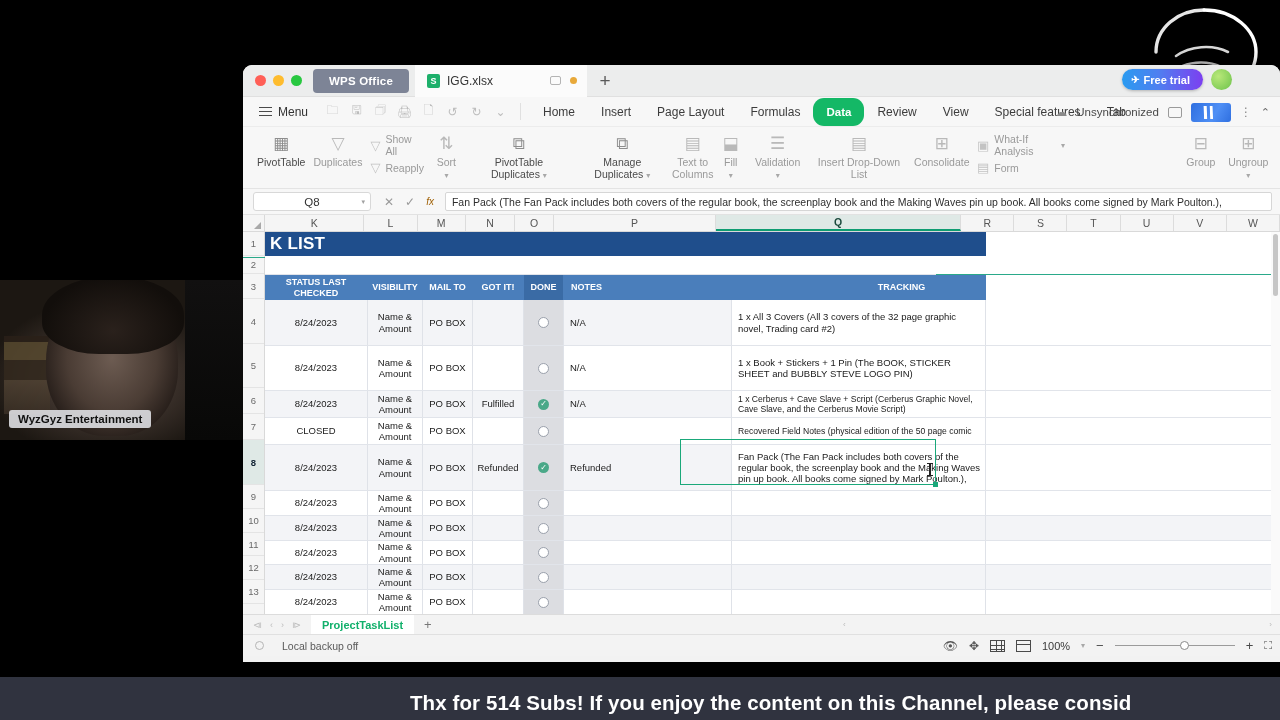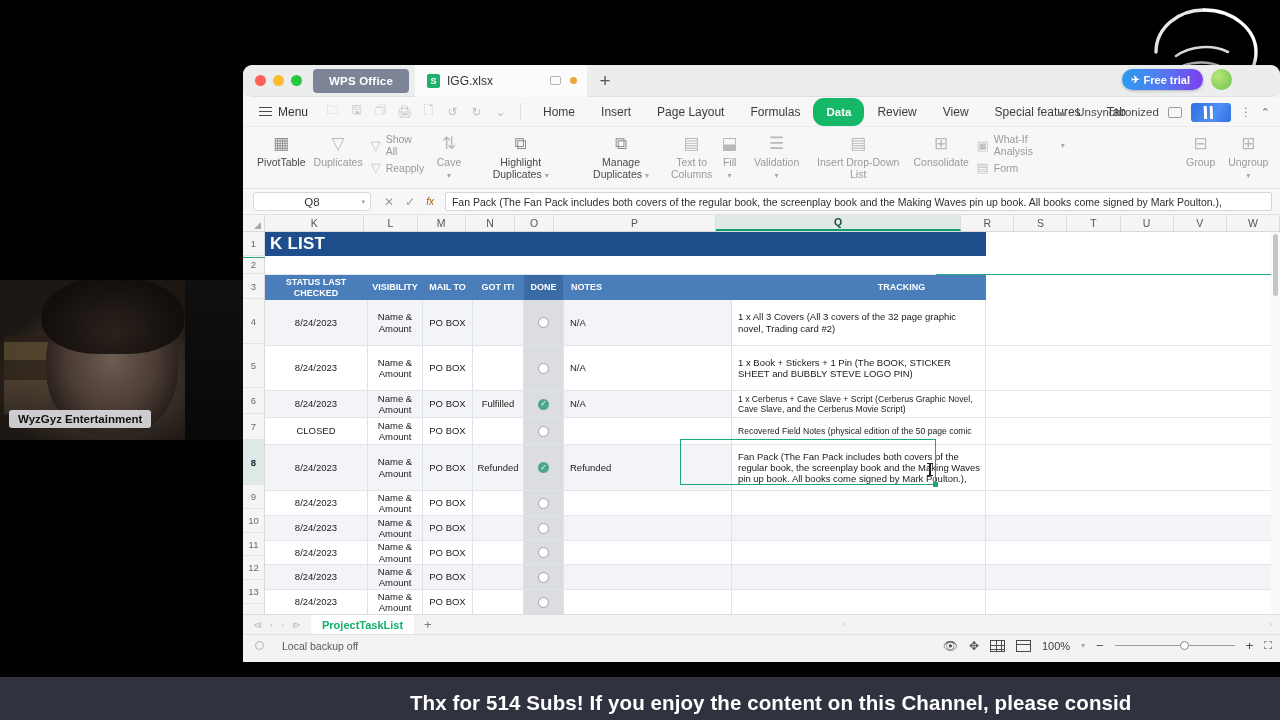--- a/index.html
+++ b/index.html
@@ -19,21 +19,20 @@
     border-top-left-radius: 9px; border-top-right-radius: 9px;
     overflow: hidden;
     box-shadow: 0 2px 18px rgba(0,0,0,.55);
   }
 
   
   .titlebar {
     position: relative; height: 32px; background: #eceded;
     display: flex; align-items: center;
     border-bottom: 1px solid #e0e0e0;
-    border-radius: 10px;
   }
   .traffic { display: flex; gap: 7px; padding: 0 11px 0 12px; }
   .dot { width: 11px; height: 11px; border-radius: 50%; }
   .dot.r { background: #ff5f57; }
   .dot.y { background: #febc2e; }
   .dot.g { background: #28c840; }
 
   .wps-tab {
     height: 24px; display: flex; align-items: center; padding: 0 16px;
     background: #7d8496; color: #fff; font-size: 11.5px; font-weight: bold;
@@ -452,28 +451,28 @@
           <span>Show All</span>
         </div>
         <div class="rb-inline">
           <span class="gl">▽</span>
           <span>Reapply</span>
         </div>
       </div>
       <div class="rb">
         <span class="gl">⇅</span>
         <span>
-          <span>Cave</span>
+          <span>Sort</span>
           <span class="caret">▾</span>
         </span>
       </div>
       <div class="rb dark">
         <span class="gl">⧉</span>
         <span>
-          <span>Highlight Duplicates</span>
+          <span>PivotTable Duplicates</span>
           <span class="caret">▾</span>
         </span>
       </div>
       <div class="rb dark">
         <span class="gl">⧉</span>
         <span>
           <span>Manage Duplicates</span>
           <span class="caret">▾</span>
         </span>
       </div>

